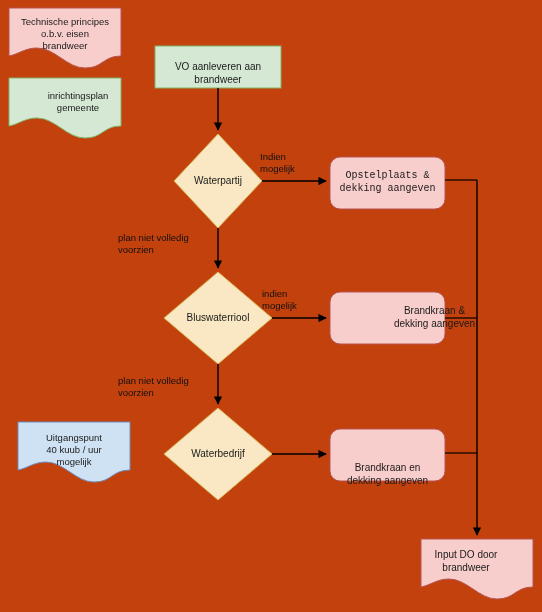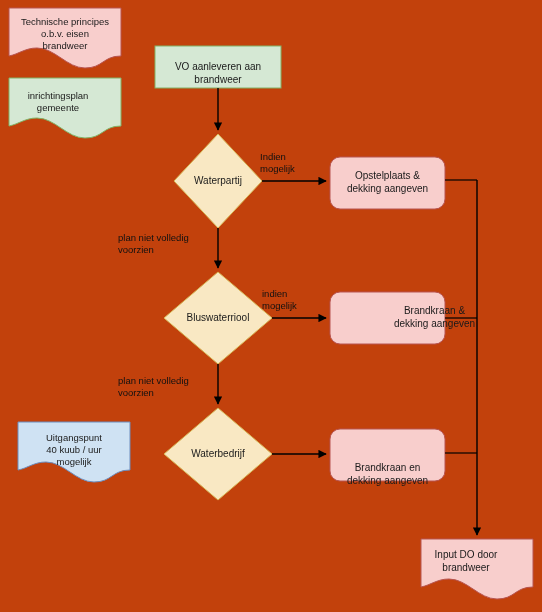--- a/index.html
+++ b/index.html
@@ -95,37 +95,37 @@
     <path d="M 445 180 L 477 180" fill="none" stroke="#000000" stroke-width="1.2"></path>
     <path d="M 445 318 L 477 318" fill="none" stroke="#000000" stroke-width="1.2"></path>
     <path d="M 445 453 L 477 453" fill="none" stroke="#000000" stroke-width="1.2"></path>
     <line x1="477" y1="180" x2="477" y2="535" stroke="#000000" stroke-width="1.4" marker-end="url(#arrow)"></line>
   </svg>
 
   <div class="node-label doc-label" style="left:9px; top:12px; width:112px; height:44px;">Technische principes
 o.b.v. eisen
 brandweer</div>
 
-  <div class="node-label doc-label" style="left:9px; top:86px; width:98px; height:32px;">inrichtingsplan
+  <div class="node-label doc-label" style="left:9px; top:86px; width:98px; height:32px;padding-left:20px;">inrichtingsplan
 gemeente</div>
 
   <div class="node-label doc-label" style="left:18px; top:428px; width:112px; height:44px;">Uitgangspunt
 40 kuub / uur
 mogelijk</div>
 
   <div class="node-label" style="left:155px; top:46px; width:126px; height:56px;">VO aanleveren aan
 brandweer</div>
 
   <div class="node-label" style="left:174px; top:166px; width:88px; height:30px;">Waterpartij</div>
 
   <div class="node-label" style="left:164px; top:303px; width:108px; height:30px;">Bluswaterriool</div>
 
   <div class="node-label" style="left:164px; top:439px; width:108px; height:30px;">Waterbedrijf</div>
 
-  <div class="node-label" style="left:330px; top:157px; width:115px; height:52px;">Opstelplaats &amp;
+  <div class="node-label" style="left:330px; top:157px; width:115px; height:52px;font-family:Liberation Mono, monospace;">Opstelplaats &amp;
 dekking aangeven</div>
 
   <div class="node-label" style="left:330px; top:292px; width:115px; height:52px;padding-left:47px;">Brandkraan &amp;
 dekking aangeven</div>
 
   <div class="node-label" style="left:330px; top:429px; width:115px; height:52px;margin-top:20px;">Brandkraan en
 dekking aangeven</div>
 
   <div class="node-label" style="left:421px; top:545px; width:90px; height:34px;">Input DO door
 brandweer</div>

